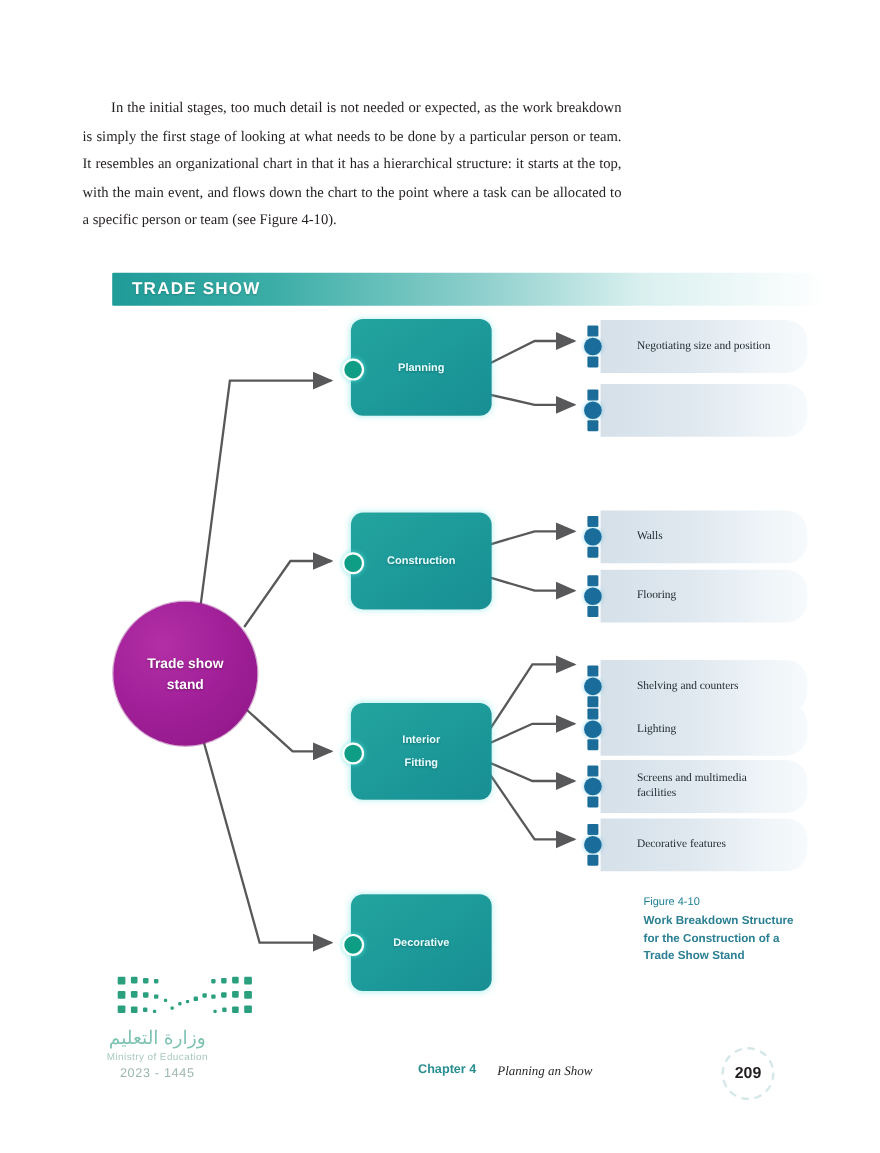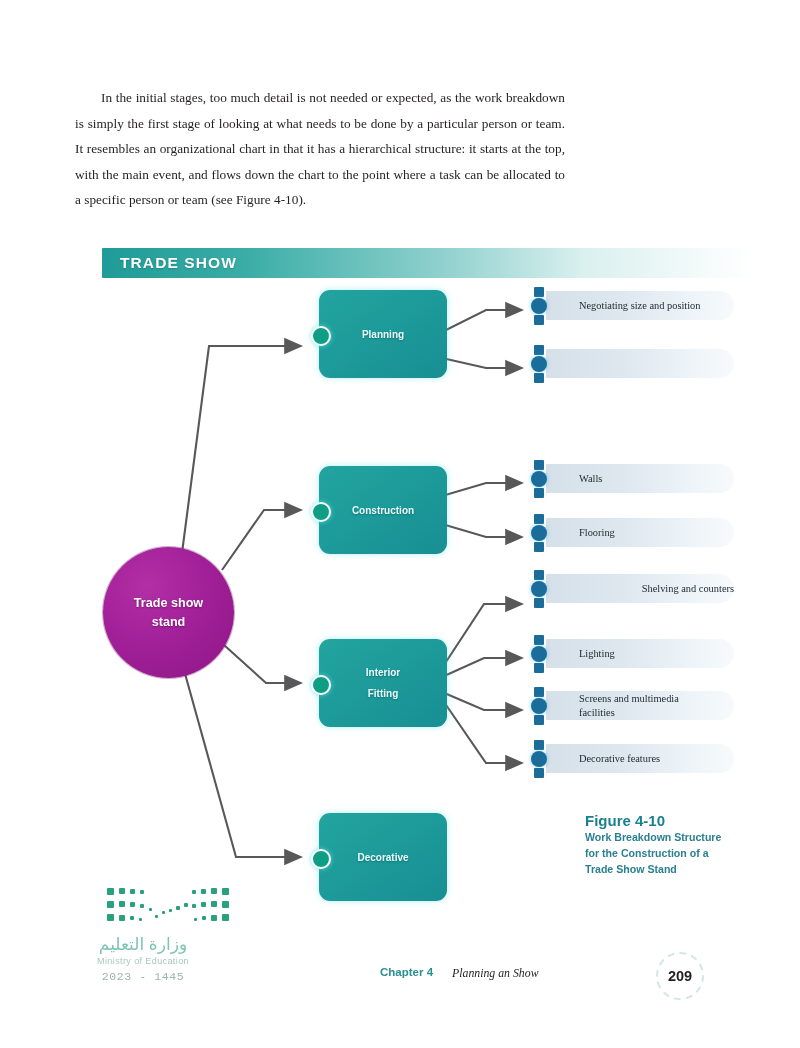--- a/index.html
+++ b/index.html
@@ -63,21 +63,21 @@
   }
   .box-port{
     position:absolute;left:-8px;top:50%;margin-top:-8px;
     width:16px;height:16px;border-radius:50%;
     background:#0e9e86;border:2.5px solid #ffffff;
     box-shadow:0 0 5px rgba(90,230,225,.8);
   }
 
   
   .leaf{
-    position:absolute;left:522px;width:188px;height:29px;border-radius:0 19px 19px 0;
+    position:absolute;left:522px;width:188px;height:48px;border-radius:0 19px 19px 0;
     background:linear-gradient(90deg,#d5e0e9 0%,#dfe8ef 42%,#eef4f8 78%,#f7fafc 100%);
     display:flex;align-items:center;
   }
   .leaf-text{
     padding-left:33px;font-size:10.4px;line-height:14px;color:#222c33;
     font-family:"Liberation Serif","DejaVu Serif",serif;
   }
   .leaf-conn{
     position:absolute;left:-14px;top:50%;margin-top:-19px;width:14px;height:38px;
   }
@@ -86,21 +86,21 @@
   }
   .leaf-conn .seg.top{top:0;}
   .leaf-conn .seg.bot{bottom:0;}
   .leaf-conn .dot{
     position:absolute;left:-1px;top:50%;margin-top:-8px;width:16px;height:16px;
     border-radius:50%;background:#1a6d9b;box-shadow:0 0 4px rgba(60,180,220,.6);
   }
 
   
   .caption{position:absolute;left:585px;top:812px;width:150px;}
-  .cap-title{font-size:15px;font-weight:bold;color:#1b7f92;line-height:17px;}
+  .cap-title{font-size:10px;font-weight:normal;color:#1b7f92;line-height:17px;}
   .cap-body{font-size:10.6px;color:#2a7f93;line-height:16px;font-weight:600;}
 
   
   .foot{position:absolute;left:0;top:960px;width:800px;height:60px;}
   .foot-chapter{
     position:absolute;left:380px;top:6px;font-size:11.5px;font-weight:bold;color:#2a8f91;
   }
   .foot-title{
     position:absolute;left:452px;top:6px;font-size:11.8px;font-style:italic;color:#231f20;
     font-family:"Liberation Serif","DejaVu Serif",serif;
@@ -117,21 +117,21 @@
   .logo-ar{
     position:absolute;left:0;top:50px;width:190px;text-align:center;
     font-size:17px;color:#2e9e84;opacity:.62;direction:rtl;letter-spacing:1px;
   }
   .logo-en{
     position:absolute;left:0;top:72px;width:190px;text-align:center;
     font-size:9px;color:#8fb9ae;opacity:.8;letter-spacing:.4px;
   }
   .logo-year{
     position:absolute;left:0;top:86px;width:190px;text-align:center;
-    font-size:11.5px;color:#8aa9a2;opacity:.85;letter-spacing:.6px;font-family:Liberation Mono, monospace;
+    font-size:11.5px;color:#8aa9a2;opacity:.85;letter-spacing:.6px;
   }
 </style>
 </head>
 <body>
 
 <div class="page">
 
   <p class="para">In the initial stages, too much detail is not needed or expected, as the work breakdown is simply the first stage of looking at what needs to be done by a particular person or team. It resembles an organizational chart in that it has a hierarchical structure: it starts at the top, with the main event, and flows down the chart to the point where a task can be allocated to a specific person or team (see Figure 4-10).</p>
 
   <div class="figure">
@@ -226,21 +226,21 @@
 
     <div class="leaf" style="top:278px;">
       <span class="leaf-conn">
         <span class="seg top"></span>
           <span class="dot"></span>
           <span class="seg bot"></span>
       </span>
       <span class="leaf-text">Flooring</span>
     </div>
 
-    <div class="leaf" style="top:334px;justify-content:flex-end;">
+    <div class="leaf" style="top:360px;">
       <span class="leaf-conn">
         <span class="seg top"></span>
           <span class="dot"></span>
           <span class="seg bot"></span>
       </span>
       <span class="leaf-text">Shelving and counters</span>
     </div>
 
     <div class="leaf" style="top:399px;">
       <span class="leaf-conn">

